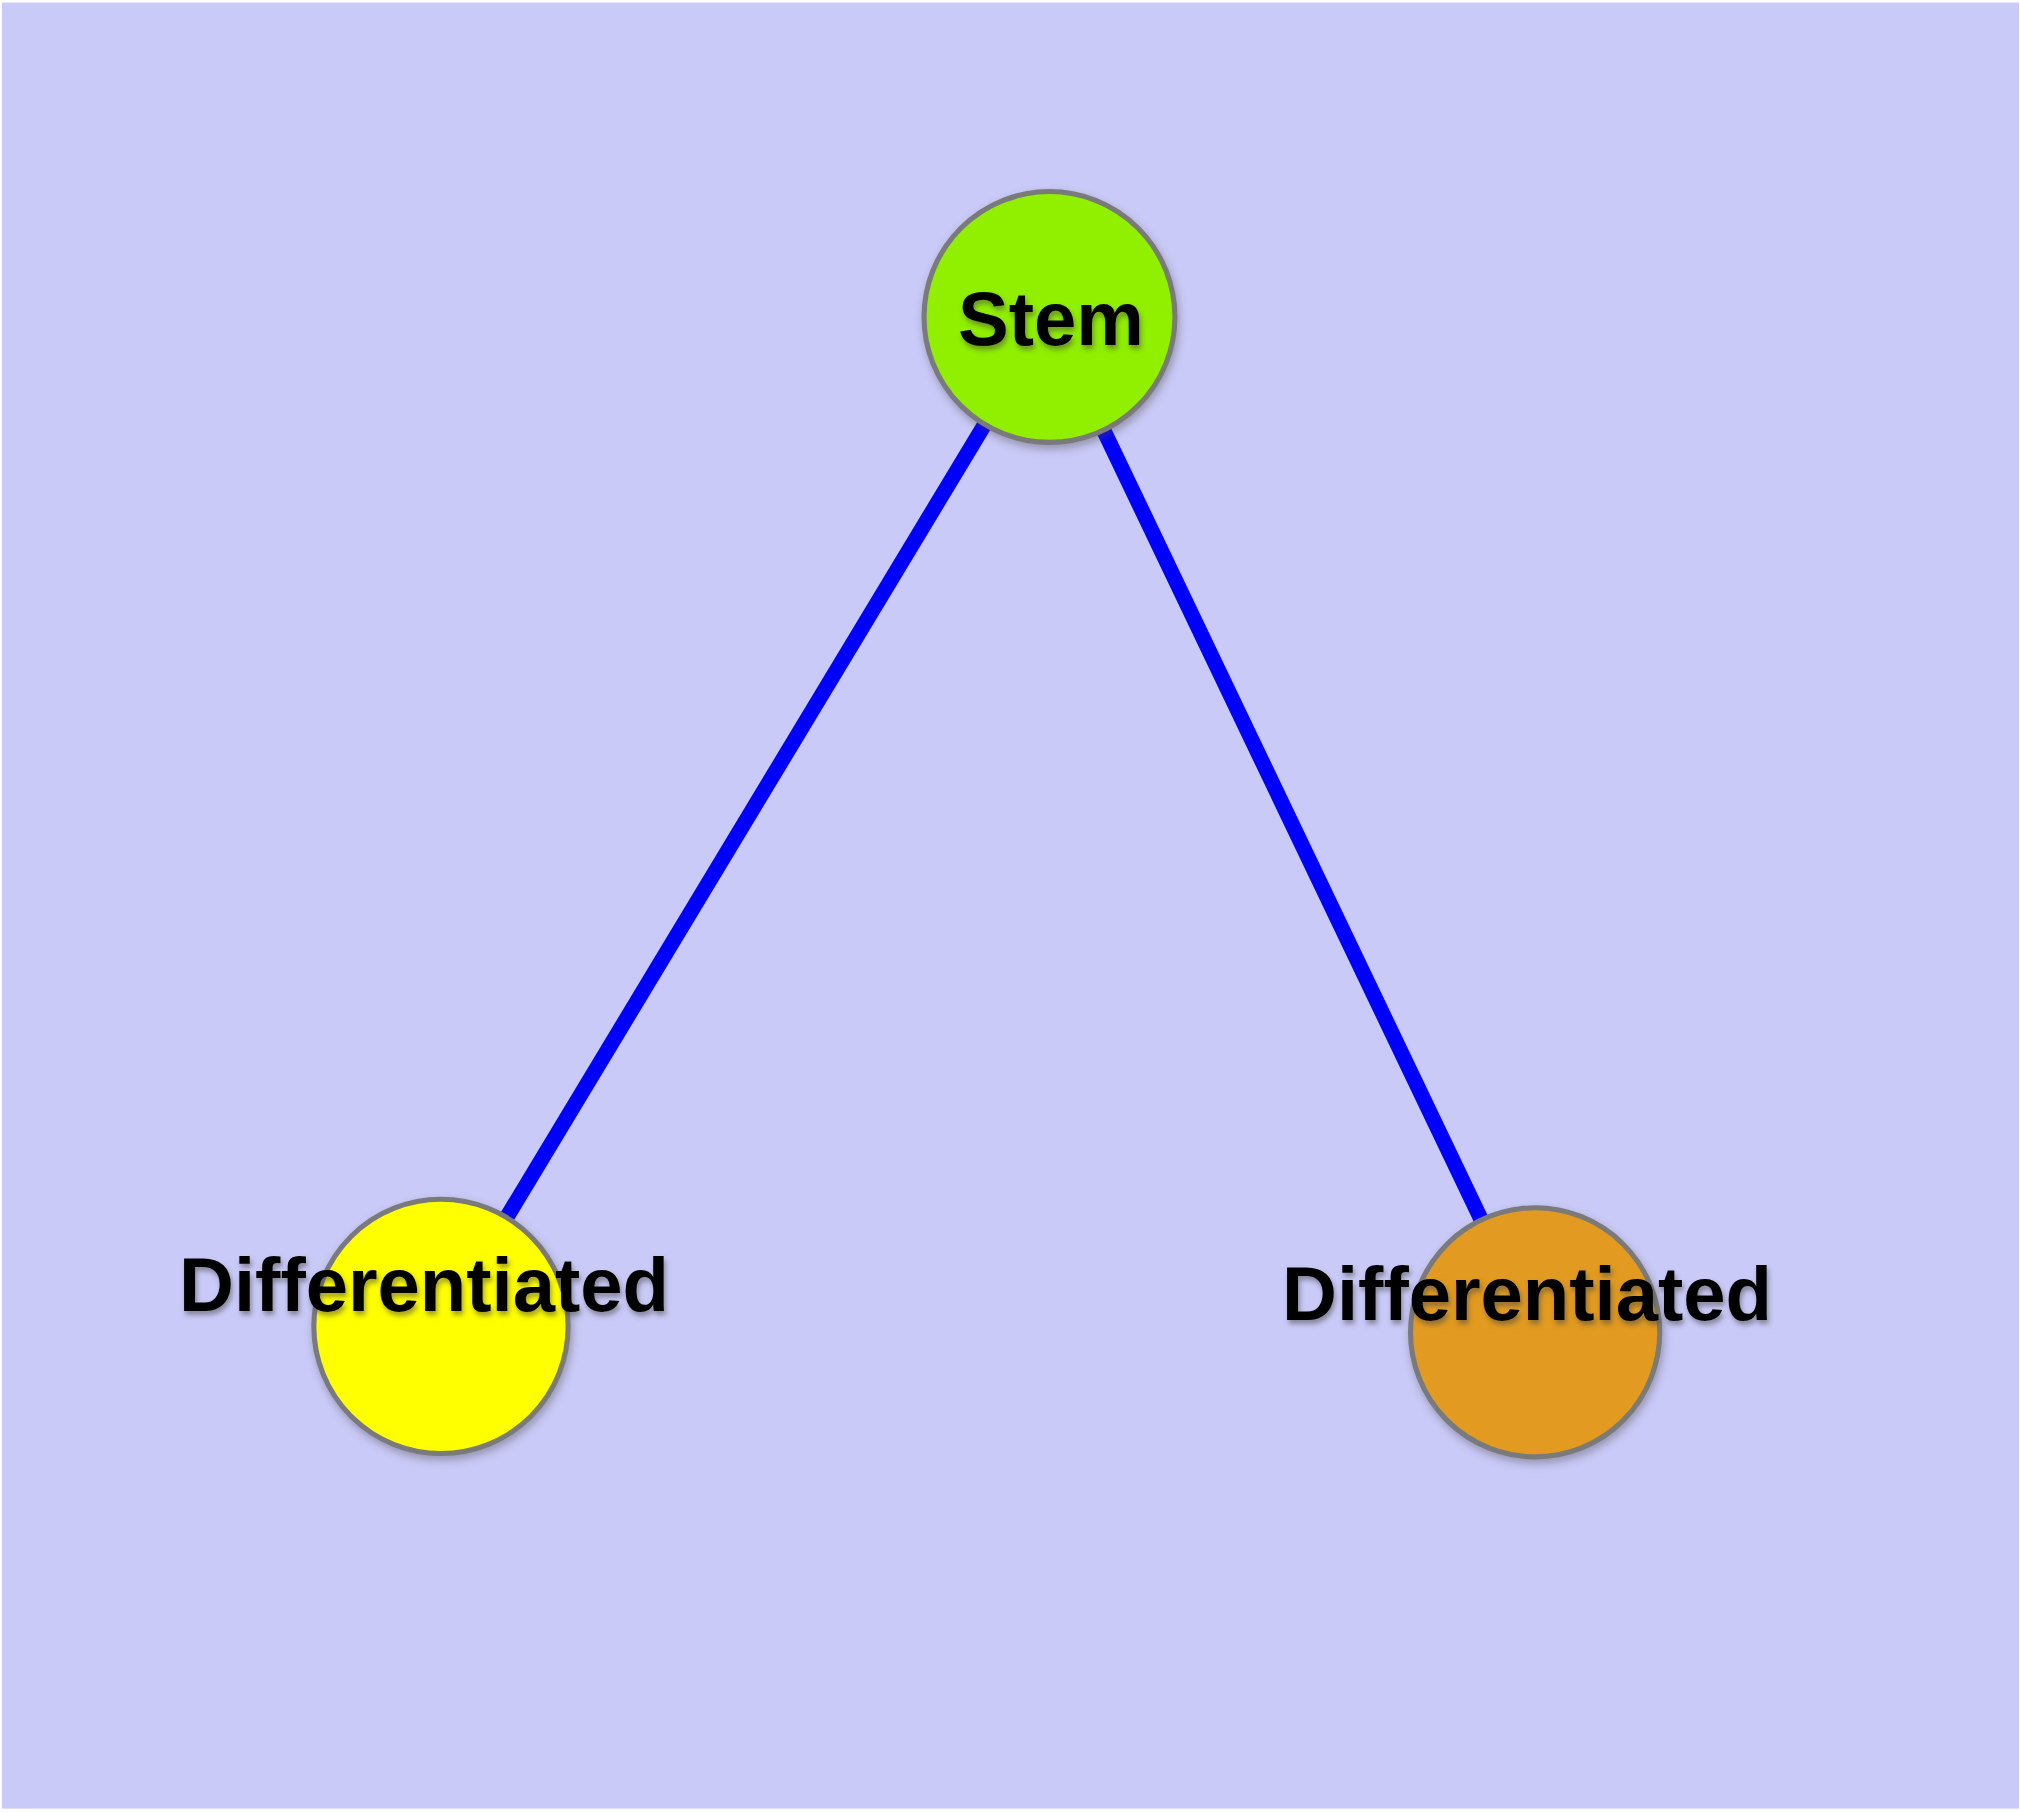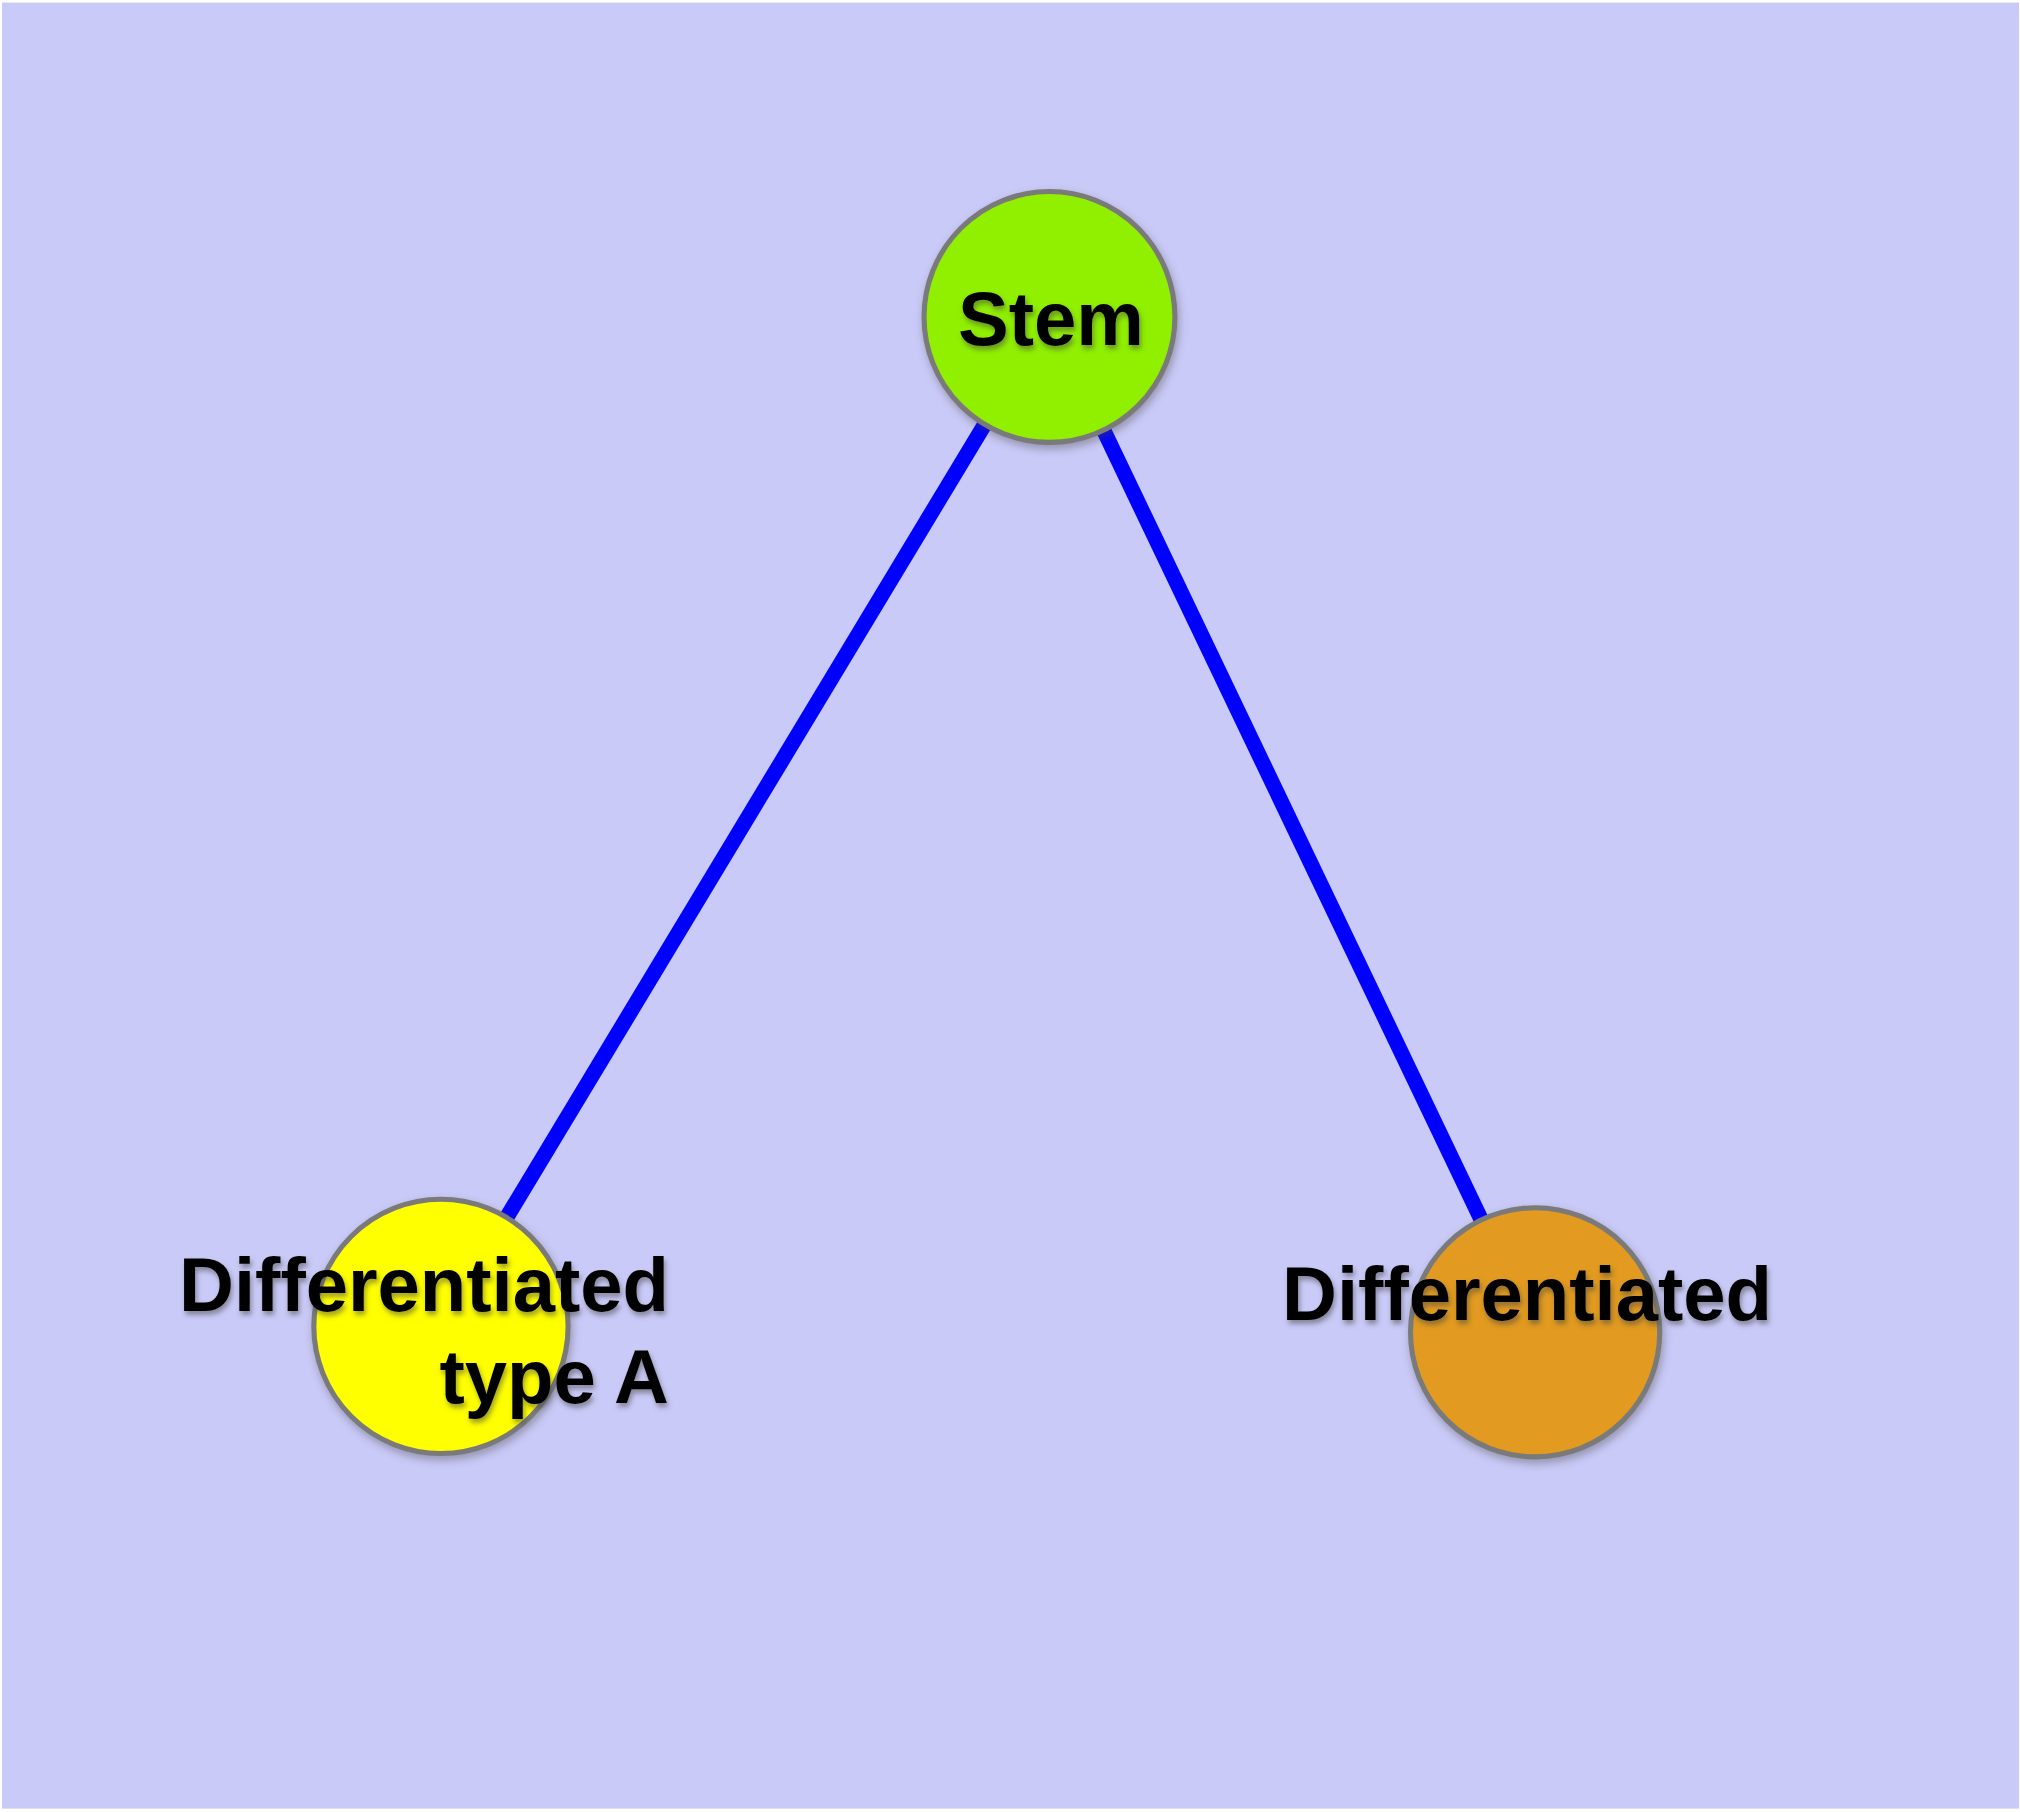--- a/index.html
+++ b/index.html
@@ -21,21 +21,21 @@
     left: 0;
     top: 0;
     display: block;
   }
   .nodes {
     filter: drop-shadow(2px 5px 5px rgba(68, 68, 68, 0.40));
   }
   .node-label {
     position: absolute;
     transform: translateX(-50%);
-    text-align: right;
+    text-align: left;
     font-weight: bold;
     font-size: 76px;
     line-height: 92px;
     color: #000000;
     white-space: nowrap;
     letter-spacing: 0;
     text-shadow: 1.7px 4.2px 5.1px rgba(68, 68, 68, 0.50);
   }
   .label-line { display: block; }
   #stem-label   { left: 1051px; top: 273px; }
@@ -62,21 +62,20 @@
       <circle cx="1811" cy="1572" r="147" fill="#E29B20"></circle>
     </g>
   </svg>
 
   <div id="stem-label" class="node-label">
     <span class="label-line">Stem</span>
   </div>
 
   <div id="type-a-label" class="node-label">
     <span class="label-line">Differentiated</span>
-    <span class="label-line">type A</span>
   </div>
 
   <div id="type-b-label" class="node-label">
     <span class="label-line">Differentiated</span>
   </div>
 
 </div>
 
 
 </body></html>

